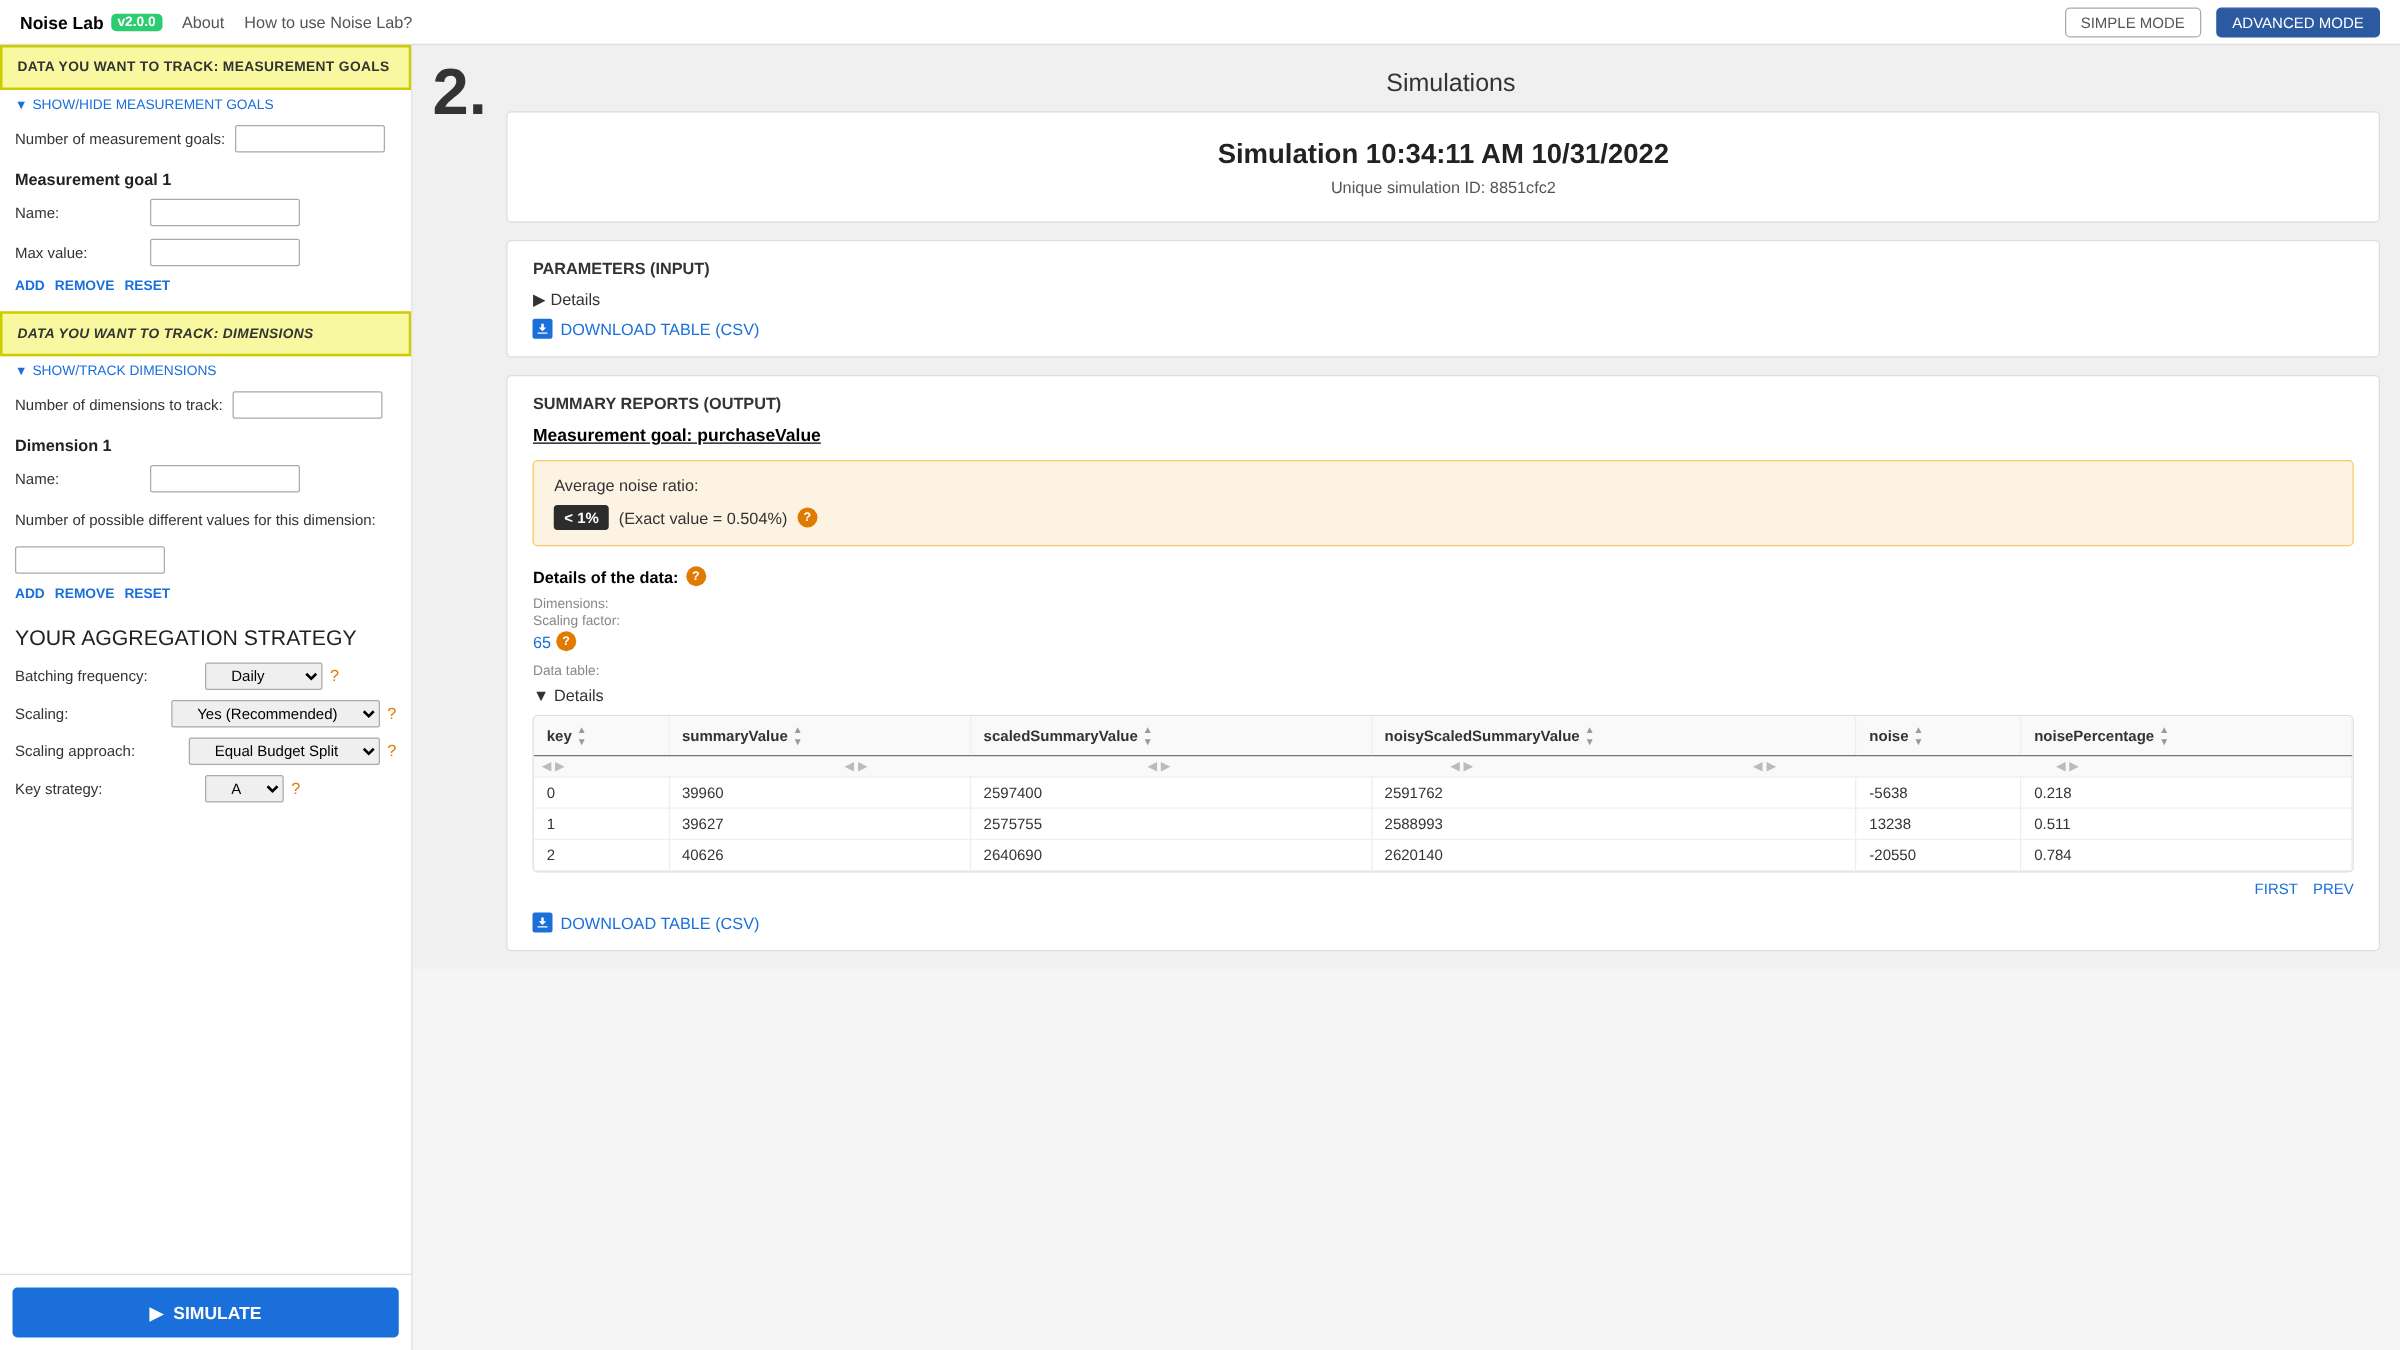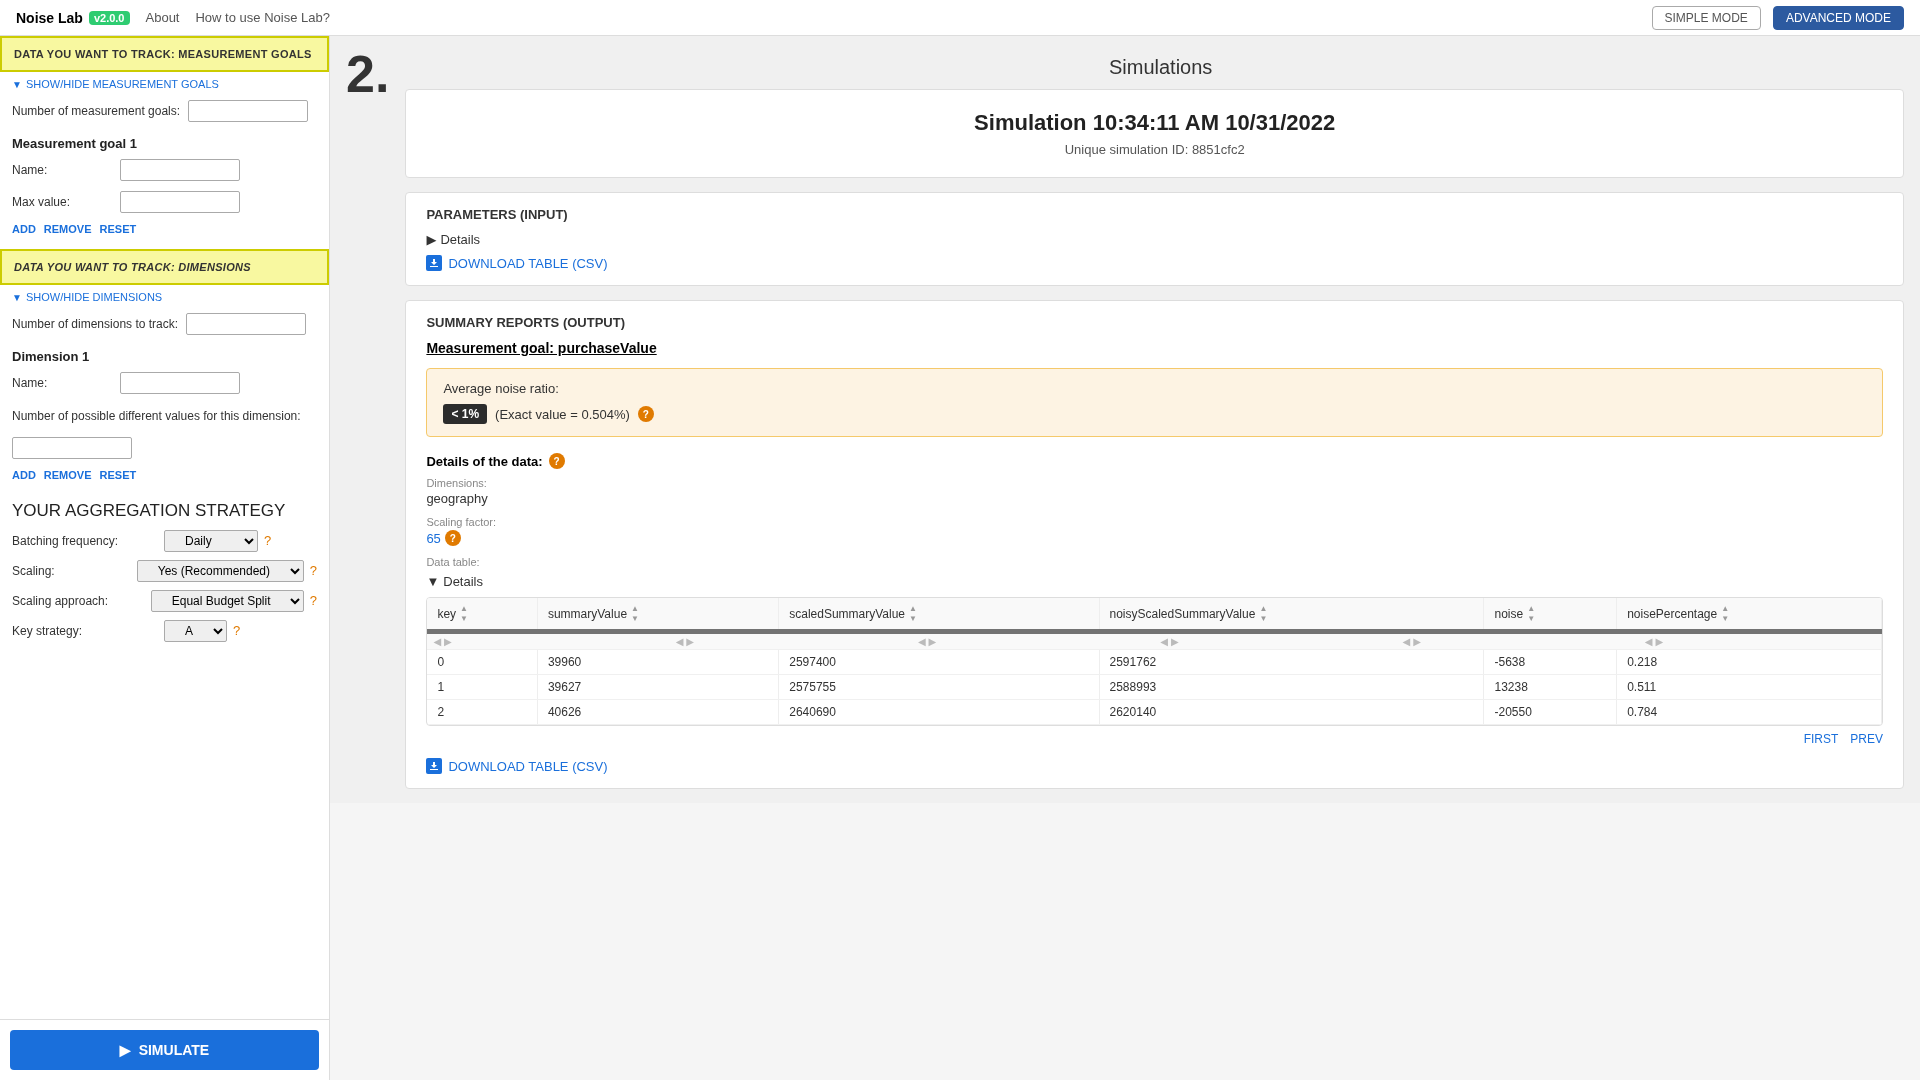--- a/index.html
+++ b/index.html
@@ -88,22 +88,22 @@
     .dim-value { font-size: 13px; color: #333; margin-bottom: 10px; }
     .scaling-label { font-size: 11px; color: #888; margin-bottom: 2px; }
     .scaling-value { font-size: 13px; color: #1a6fdb; display: flex; align-items: center; gap: 4px; margin-bottom: 10px; }
     .data-table-label { font-size: 11px; color: #888; margin-bottom: 6px; }
 
     .table-details-toggle { display: flex; align-items: center; gap: 4px; color: #333; font-size: 13px; cursor: pointer; margin-bottom: 8px; }
 
     .data-table-wrapper { overflow-x: auto; border: 1px solid #ddd; border-radius: 4px; }
     table.data-table { border-collapse: collapse; width: 100%; min-width: 800px; font-size: 12px; }
     table.data-table th {
-      background: #f9f9f9; border-bottom: 5px solid #737373; border-right: 1px solid #eee;
-      padding: 6px 10px; text-align: left; font-weight: normal; color: #333; white-space: nowrap;
+      background: #f9f9f9; border-bottom: 1px solid #737373; border-right: 1px solid #eee;
+      padding: 6px 10px; text-align: left; font-weight: bold; color: #333; white-space: nowrap;
     }
     table.data-table th .sort-arrows { display: flex; flex-direction: column; align-items: center; margin-left: 4px; gap: 1px; }
     table.data-table th .sort-arrow { font-size: 8px; color: #999; }
     table.data-table th .th-inner { display: flex; align-items: center; }
     table.data-table td {
       border-bottom: 1px solid #f0f0f0; border-right: 1px solid #eee; padding: 5px 10px; color: #333;
     }
 
     .bottom-download { margin-top: 12px; }
     .step-big { font-size: 52px; font-weight: bold; color: #333; line-height: 1; padding-right: 8px; }
@@ -158,21 +158,21 @@
       <a class="action-link">ADD</a>
       <a class="action-link">REMOVE</a>
       <a class="action-link">RESET</a>
     </div>
 
     <div class="section-header" style="border: 2px solid #cccc00; background: #f8f8a0; margin-top: 4px; font-style: italic;">
       <span>DATA YOU WANT TO TRACK: DIMENSIONS</span>
     </div>
     <div class="show-hide-link">
       <span class="arrow">▼</span>
-      <span>SHOW/HIDE DIMENSIONS</span>
+      <span>SHOW/TRACK DIMENSIONS</span>
     </div>
 
     <div class="form-group">
       <label class="inline-label" style="min-width:140px;">Number of dimensions to track:</label>
       <input type="text" style="">
     </div>
 
     <div class="subheading">Dimension 1</div>
 
     <div class="form-group">
@@ -278,21 +278,20 @@
               <span class="help-circle">?</span>
             </div>
           </div>
 
           <div class="details-of-data">
             <span>Details of the data:</span>
             <span class="help-circle">?</span>
           </div>
 
           <div class="dim-label">Dimensions:</div>
-          <div class="dim-value">geography</div>
 
           <div class="scaling-label">Scaling factor:</div>
           <div class="scaling-value">
             <span>65</span>
             <span class="help-circle">?</span>
           </div>
 
           <div class="data-table-label">Data table:</div>
           <div class="table-details-toggle">
             <span>▼</span>

